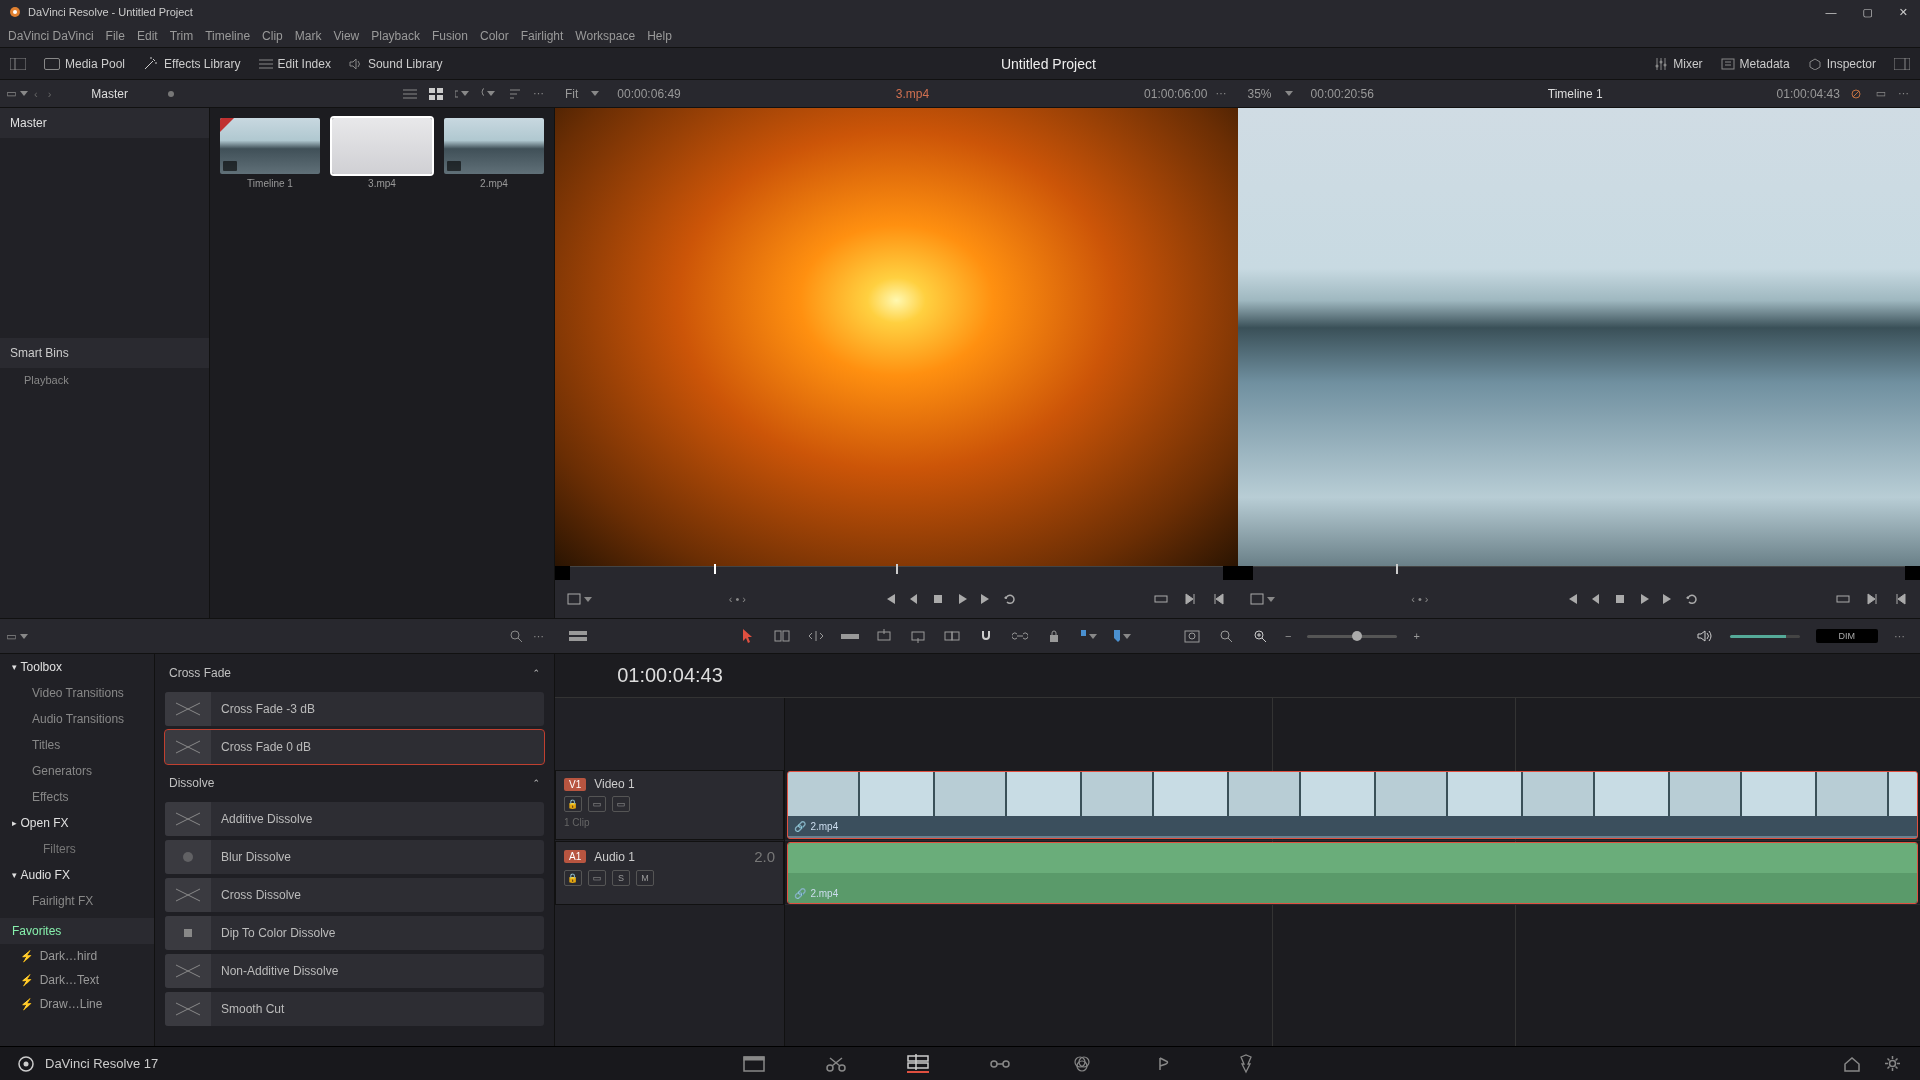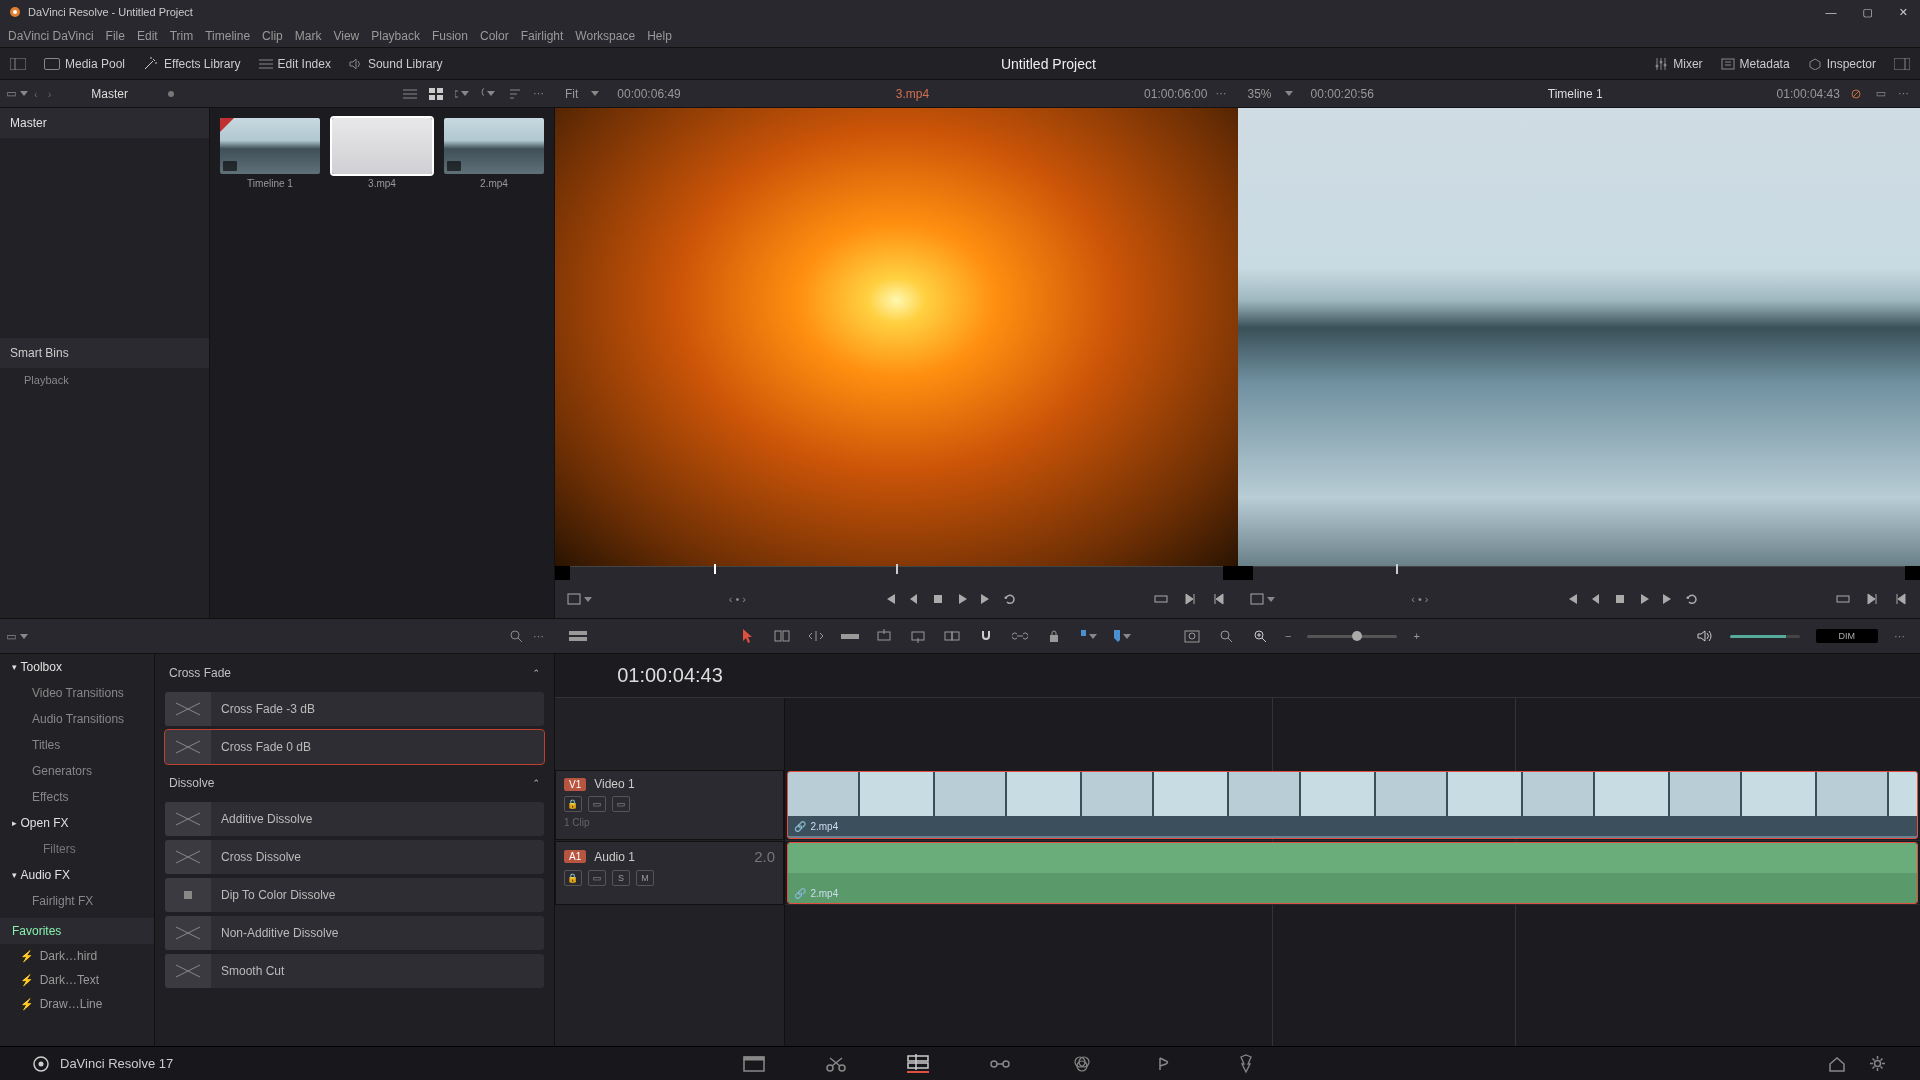--- a/index.html
+++ b/index.html
@@ -111,21 +111,21 @@
 .track-lane { height: 71px; position: relative; border-bottom: 1px solid #2a2a30; }
 .clip-block { position: absolute; top: 1px; bottom: 1px; border-radius: 3px; border: 1px solid #e05040; overflow:hidden; }
 .clip-block.video { background: #6b8090; }
 .clip-block.audio { background: #5a9a6a; top: 1px; height: 62px; }
 .clip-filmstrip { height: 44px; background: repeating-linear-gradient(to right, #b8cdd5 0 70px, #3a5058 70px 72px, #c8dce4 72px 145px, #3a5058 145px 147px); }
 .clip-name-bar { height: 20px; background: rgba(50,70,85,0.85); display:flex; align-items:center; padding: 0 6px; gap:4px; font-size:10px; color:#cde; }
 .clip-block.audio .clip-name-bar { height: 60px; background: linear-gradient(to bottom, #6aad7a 0 30px, #5a9a6a 30px 100%); align-items:flex-end; padding-bottom:4px; }
 .vline { position: absolute; top: 0; bottom: 0; width: 1px; background: #333; }
 
 
-.page-bar { position: absolute; bottom: 0; left: 0; right: 0; height: 34px; background: #18181c; display: flex; align-items: center; justify-content: space-between; padding: 0 32px; border-top: 1px solid #000; }
+.page-bar { position: absolute; bottom: 0; left: 0; right: 0; height: 34px; background: #18181c; display: flex; align-items: center; justify-content: space-between; padding: 0 17px; border-top: 1px solid #000; }
 .page-left { display: flex; align-items: center; gap: 10px; color: #ccc; font-size: 13px; }
 .page-center { display: flex; gap: 60px; }
 .page-icon { width: 22px; height: 18px; cursor: pointer; display:flex; align-items:center; justify-content:center; }
 .page-icon svg { fill: #888; stroke: #888; }
 .page-icon.active { border-bottom: 2px solid #e05040; padding-bottom: 2px; }
 .page-icon.active svg { fill: #ccc; stroke: #ccc; }
 .page-right { display: flex; gap: 18px; }
 
 .lightning { color: #777; font-size: 11px; }
 .caret { display:inline-block; width:0; height:0; border-left:4px solid transparent; border-right:4px solid transparent; border-top:5px solid #888; margin-left:3px; }
@@ -673,20 +673,28 @@
         <div class="fx-thumb">
           <svg width="24" height="16">
             <path d="M0 14 L24 2 M0 2 L24 14" stroke="#888" fill="none"></path>
           </svg>
         </div>
         <span class="fx-name">Additive Dissolve</span>
       </div>
     <div class="fx-item">
         <div class="fx-thumb">
           <svg width="24" height="16">
+            <circle cx="12" cy="8" r="5" fill="#888" opacity="0.5"></circle>
+          </svg>
+        </div>
+        <span class="fx-name">Blur Dissolve</span>
+      </div>
+    <div class="fx-item">
+        <div class="fx-thumb">
+          <svg width="24" height="16">
             <path d="M0 14 L24 2 M0 2 L24 14" stroke="#888" fill="none"></path>
           </svg>
         </div>
         <span class="fx-name">Cross Dissolve</span>
       </div>
     <div class="fx-item">
         <div class="fx-thumb">
           <svg width="24" height="16">
             <rect x="8" y="4" width="8" height="8" fill="#888"></rect>
           </svg>

